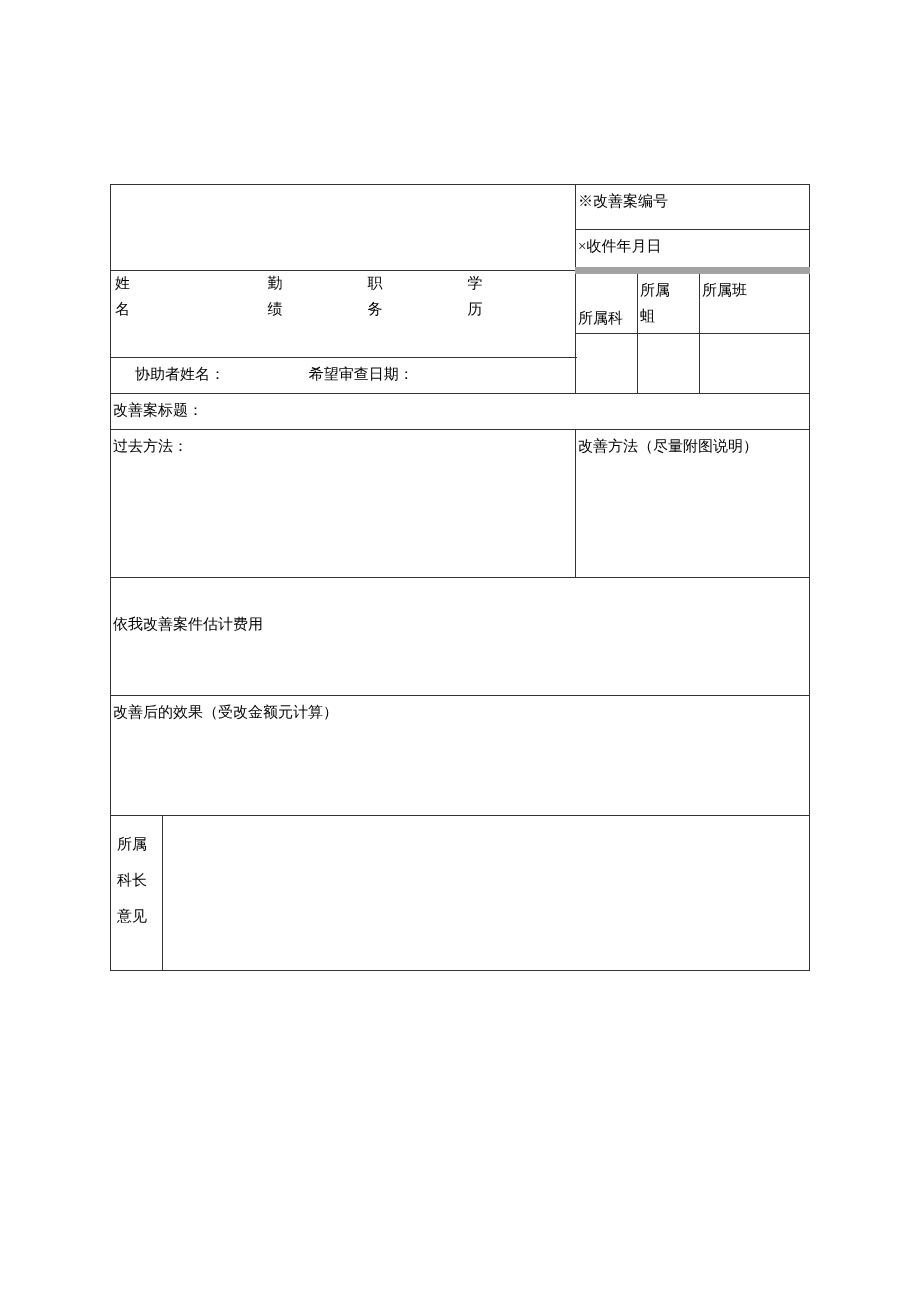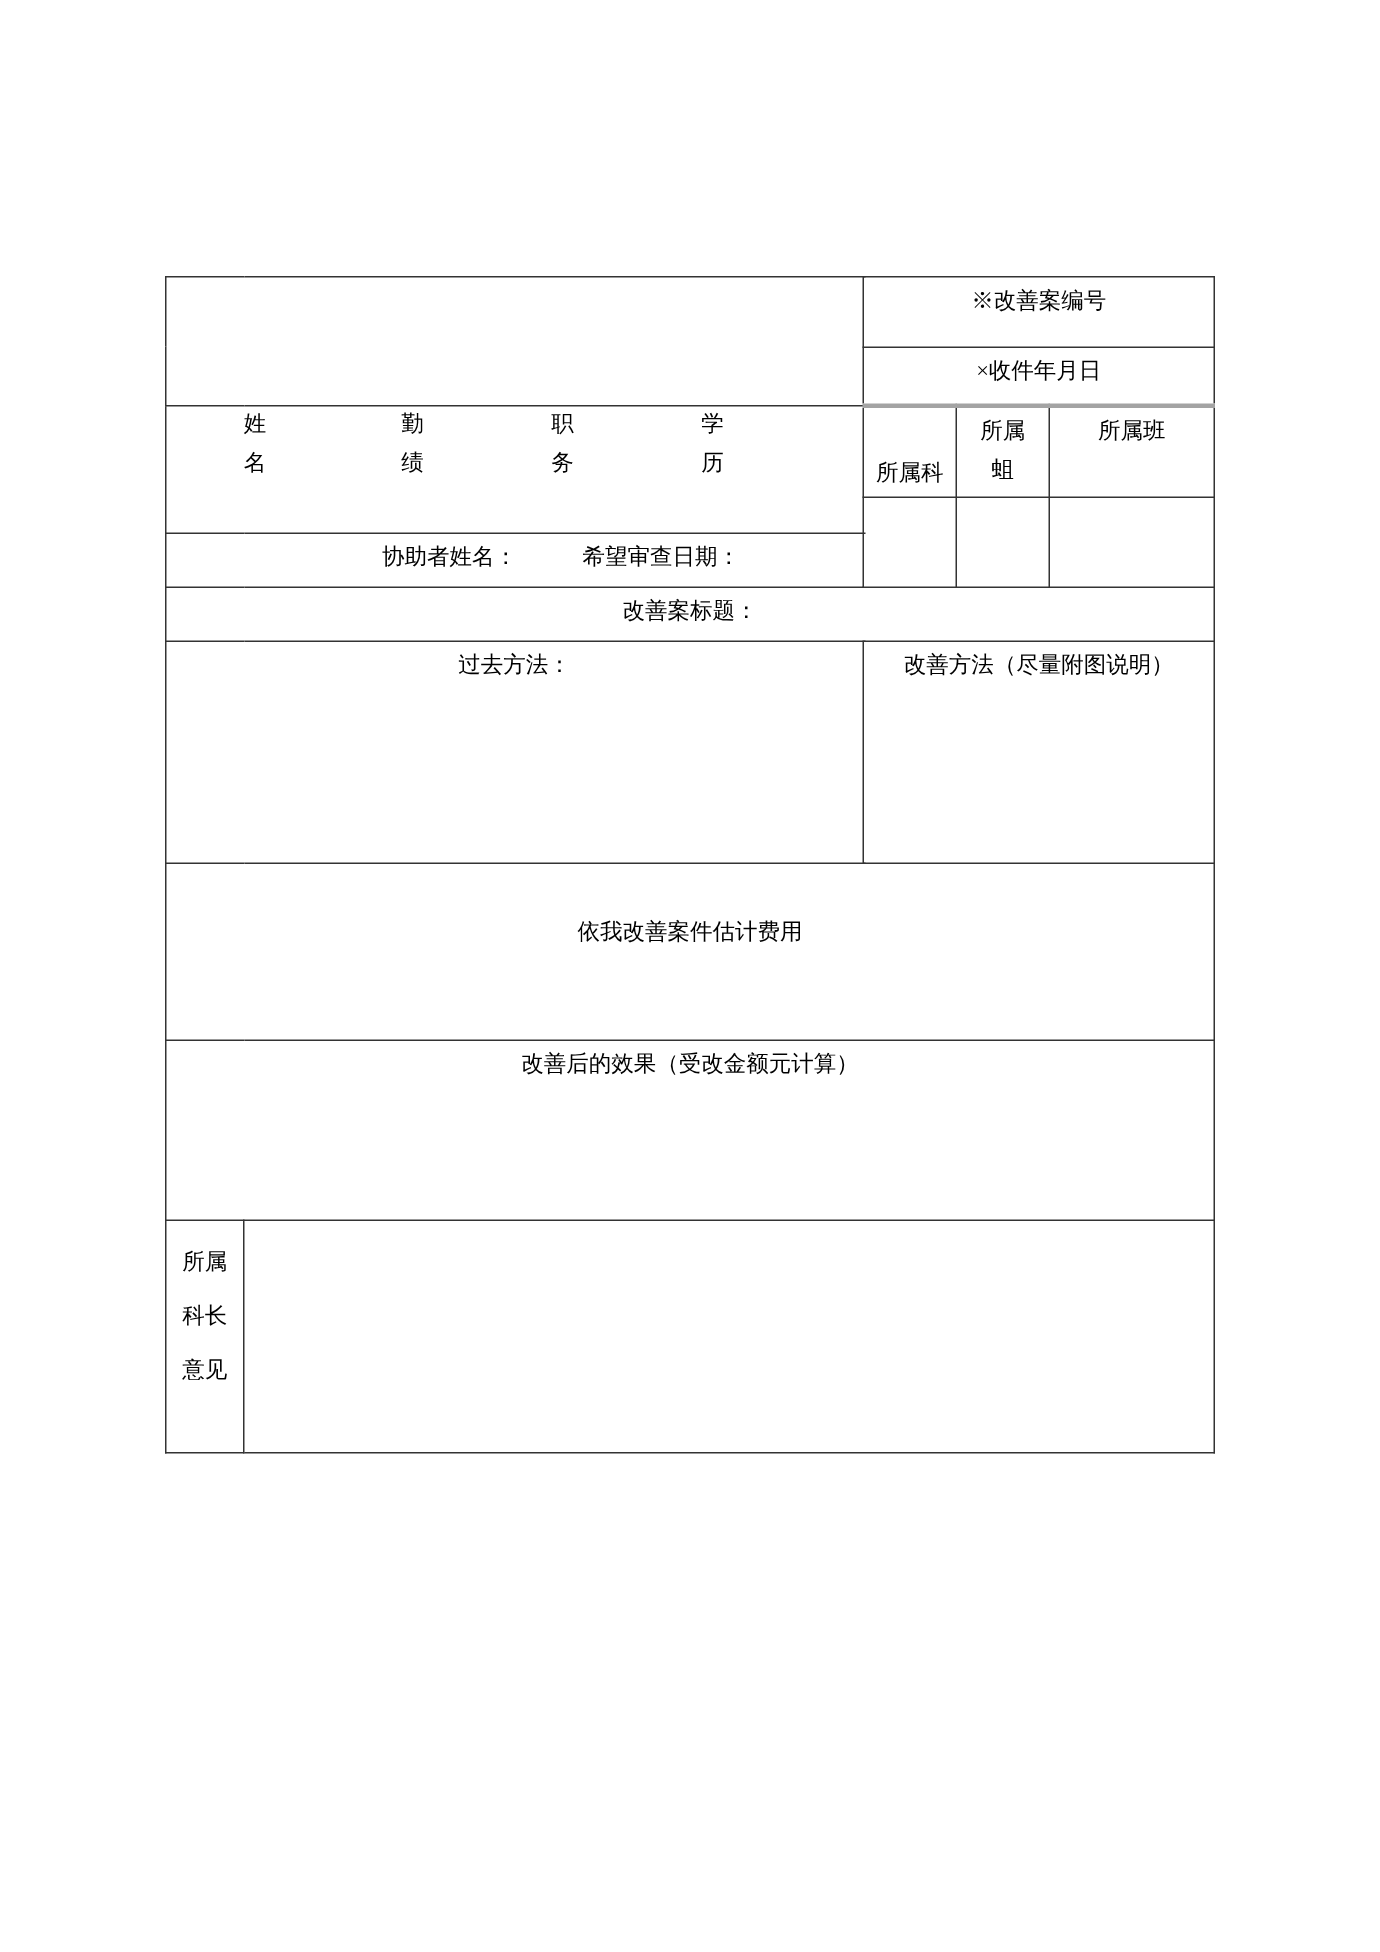--- a/index.html
+++ b/index.html
@@ -1,15 +1,15 @@
 <!DOCTYPE html>
 <html><head>
   <meta charset="utf-8">
   <style>
-    * { box-sizing: border-box; text-align: center; }
+    * { box-sizing: border-box; }
     body {
       margin: 0;
       padding: 0;
       background: #fff;
       font-family: "SimSun", "宋体", serif;
       font-size: 15px;
       color: #000;
     }
     .page {
       width: 920px;
@@ -36,21 +36,21 @@
 <table>
 
   <tbody>
         <tr>
     <td colspan="5" rowspan="2" style="height:86px;"></td>
     <td colspan="3" style="height:42px;">
       <span>※改善案编号</span>
     </td>
   </tr>
   <tr>
-    <td colspan="3" style="height:32px;border-bottom:3px solid #a3a3a3;">
+    <td colspan="3" style="height:32px;border-bottom:7px solid #a3a3a3;">
       <span>×收件年月日</span>
     </td>
   </tr>
 
   <tr>
     <td colspan="5" rowspan="2" style="height:80px;padding:0 4px;">
       <div style="display:flex;gap:0;">
         <div style="width:110px;">
           <div>姓</div>
           <div>名</div>

